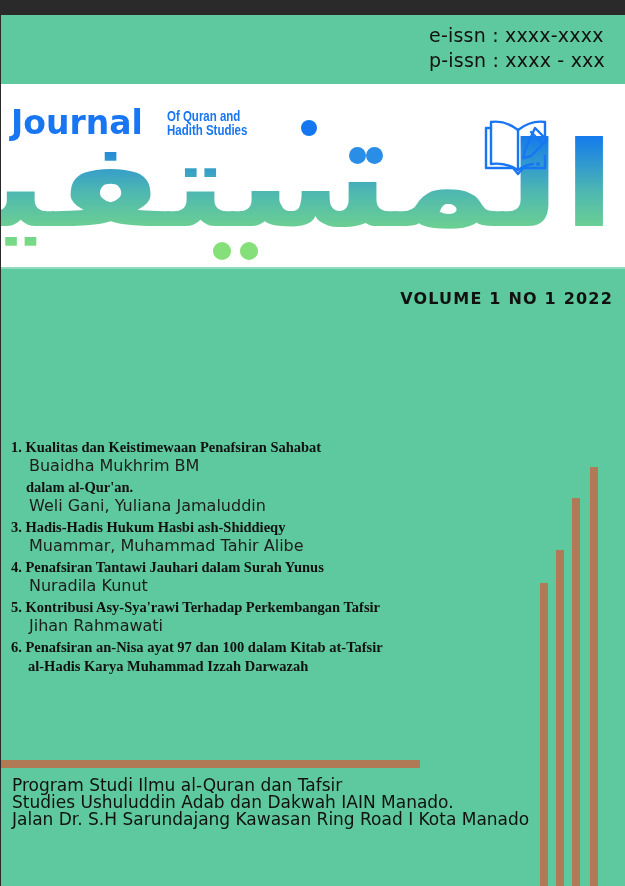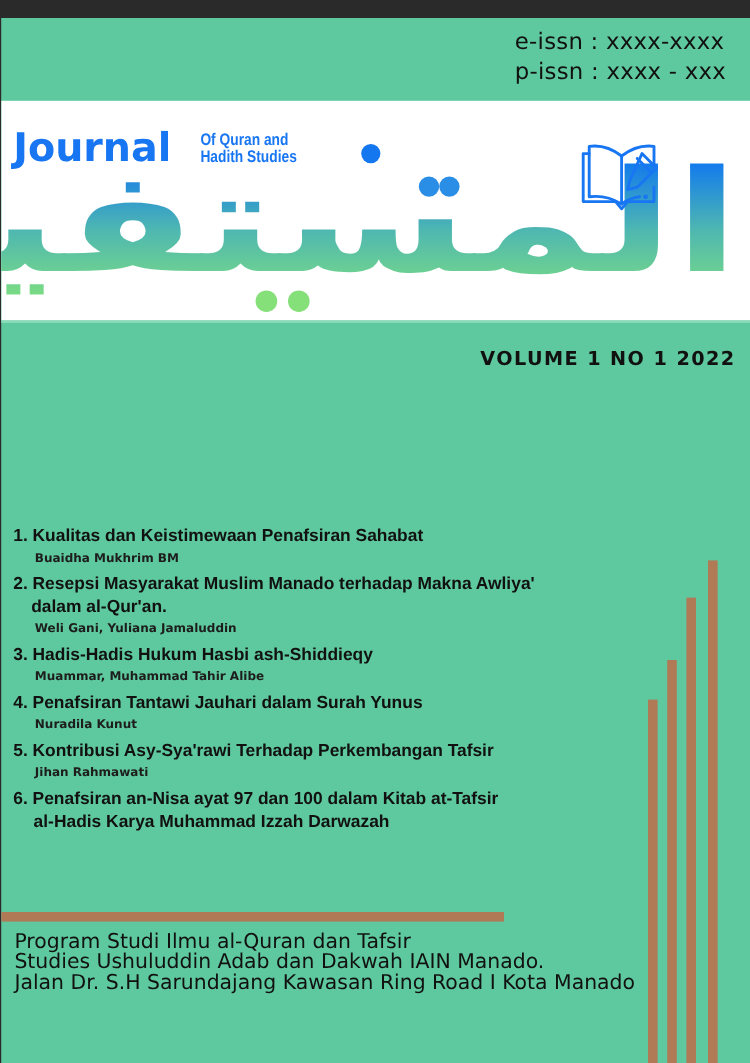--- a/index.html
+++ b/index.html
@@ -50,27 +50,27 @@
     .book-icon { position: absolute; left: 482px; top: 34px; width: 70px; height: 58px; }
 
     .volume {
       position: absolute; right: 12px; top: 274px;
       font-family: "DejaVu Sans", sans-serif; font-weight: bold; font-size: 16px;
       letter-spacing: 1.2px; color: #111;
     }
     .articles { position: absolute; left: 10px; top: 423px; width: 520px; }
     .article { margin: 0; }
     .article-title {
-      font-family: Liberation Sans, sans-serif; font-weight: bold; font-size: 14.5px;
+      font-family: Liberation Serif, serif; font-weight: bold; font-size: 14.5px;
       line-height: 19px; color: #111; white-space: nowrap;
     }
     .article-title .line2 { display: block; padding-left: 17px; }
     .article-author {
-      font-family: "DejaVu Sans", sans-serif; font-size: 10px; line-height: 14px;
-      color: #1d1d1d; padding-left: 18px; margin: 2px 0 5px 0; font-weight: bold;
+      font-family: "DejaVu Sans", sans-serif; font-size: 16px; line-height: 14px;
+      color: #1d1d1d; padding-left: 18px; margin: 2px 0 5px 0;
     }
     .hbar {
       position: absolute; left: 0; top: 745px; width: 419px; height: 8px; background: #B07A57;
     }
     .footer {
       position: absolute; left: 11px; top: 762px;
       font-family: "DejaVu Sans", sans-serif; font-weight: normal; font-size: 17px;
       line-height: 17px; color: #111;
     }
     .vbar { position: absolute; width: 8px; background: #B07A57; bottom: 0; }
@@ -117,21 +117,20 @@
 
   <div class="articles">
     <div class="article">
       <div class="article-title">
         <span>1. Kualitas dan Keistimewaan Penafsiran Sahabat</span>
       </div>
       <div class="article-author">Buaidha Mukhrim BM</div>
     </div>
     <div class="article">
       <div class="article-title">
-        <span>2. Resepsi Masyarakat Muslim Manado terhadap  Makna Awliya'</span>
         <span class="line2" style="padding-left:15px">dalam al-Qur'an.</span>
       </div>
       <div class="article-author">Weli Gani, Yuliana Jamaluddin</div>
     </div>
     <div class="article">
       <div class="article-title">
         <span>3. Hadis-Hadis Hukum Hasbi ash-Shiddieqy</span>
       </div>
       <div class="article-author">Muammar, Muhammad Tahir Alibe</div>
     </div>

